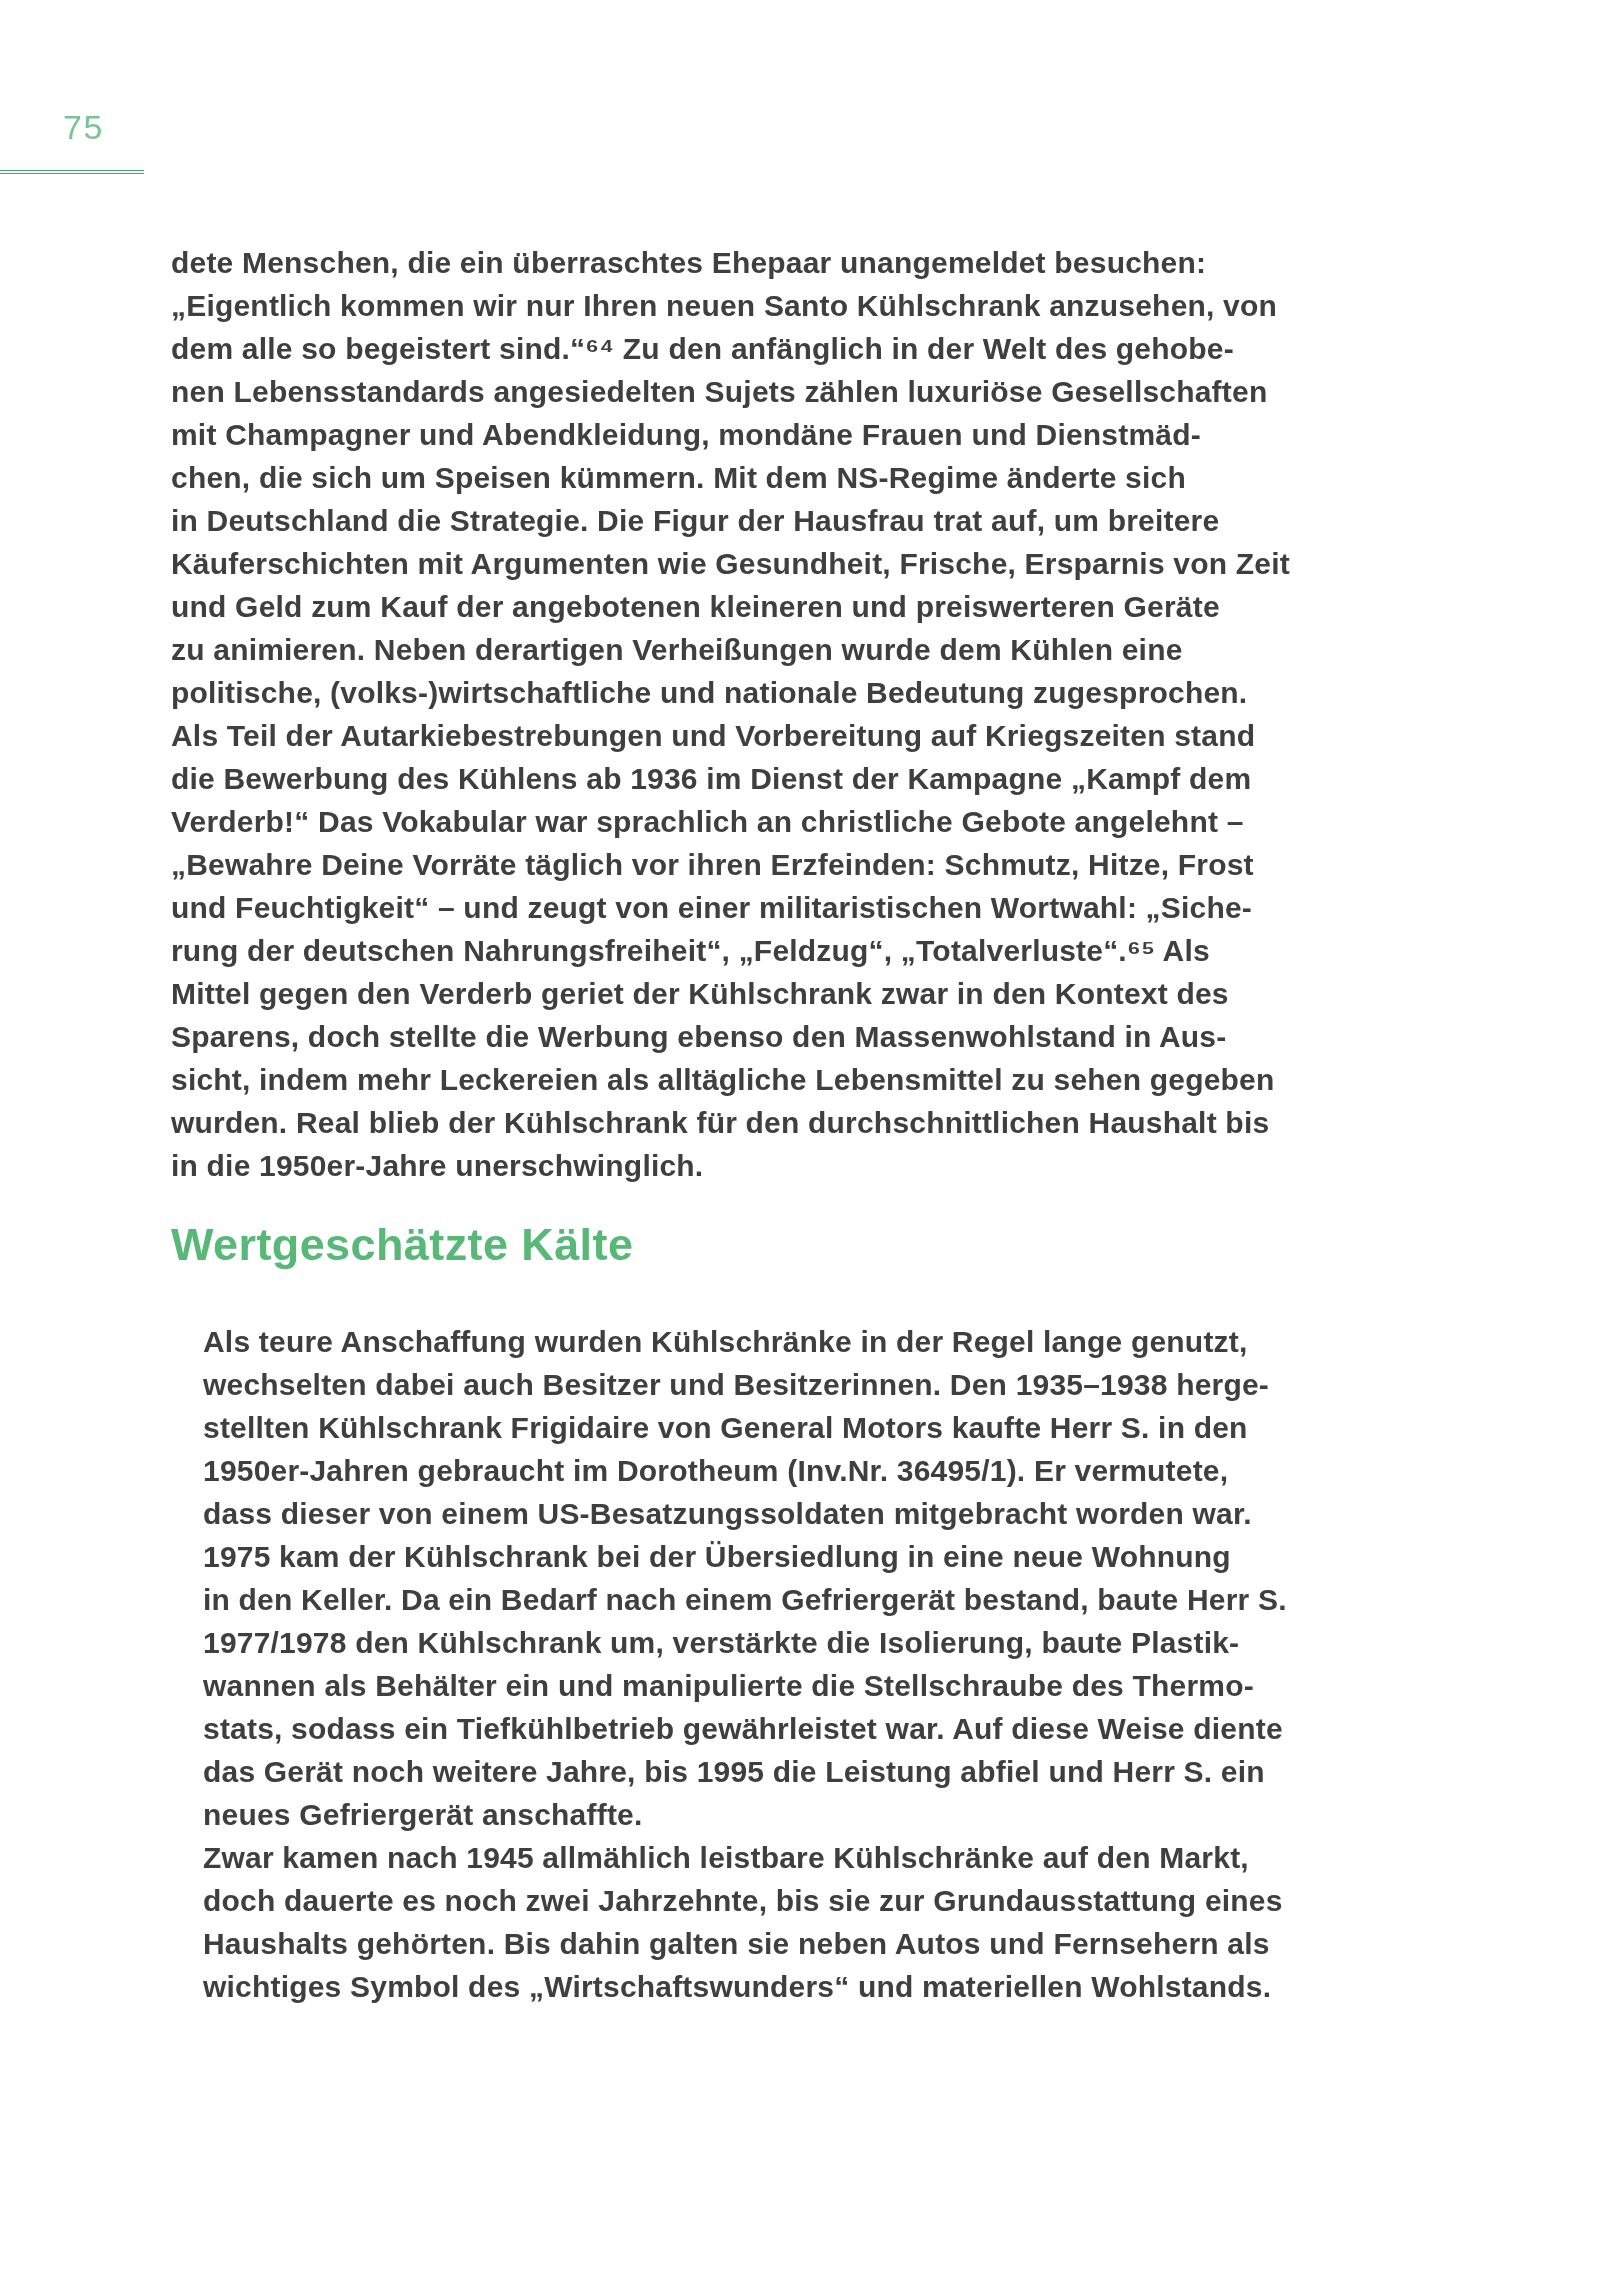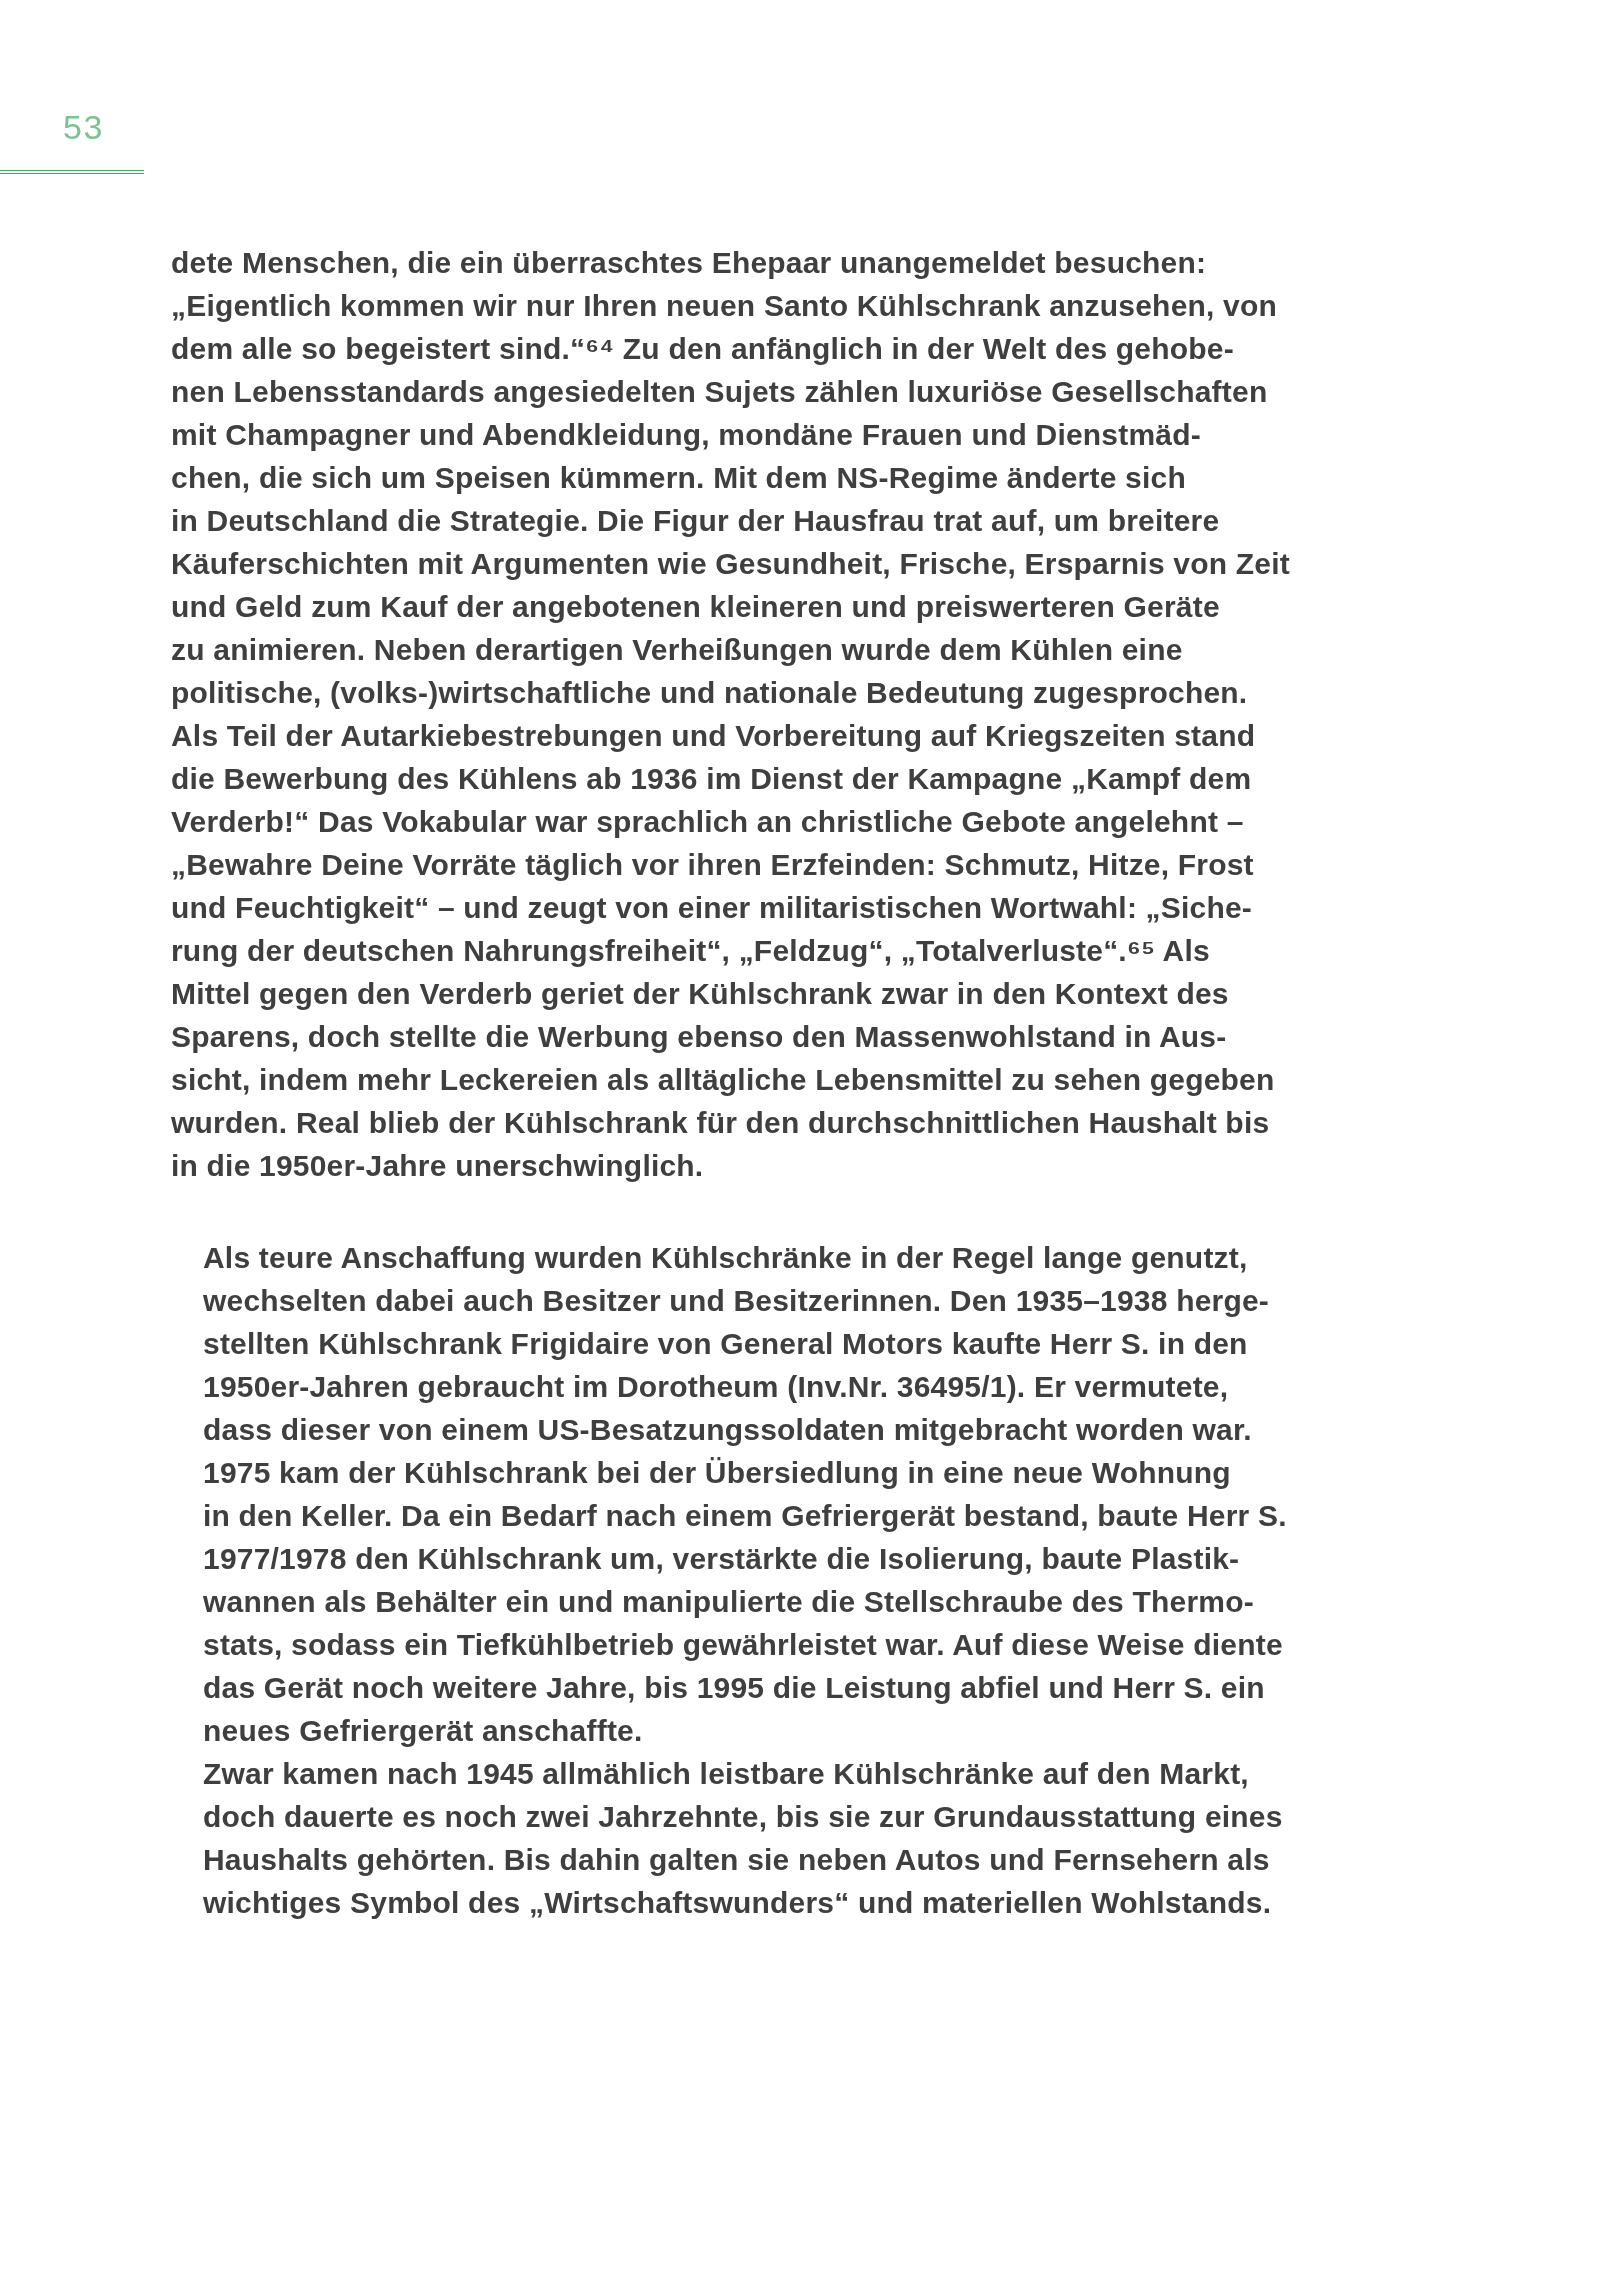--- a/index.html
+++ b/index.html
@@ -62,21 +62,21 @@
   .para-2 {
     margin-top: 49px;
     margin-left: 32px;
   }
 </style>
 </head>
 <body>
 
 <div class="page">
 
-  <div class="page-number">53</div>
+  <div class="page-number">75</div>
 
   <div class="green-rule"></div>
 
   <main class="content">
 
     <p class="body-text para-1">dete Menschen, die ein überraschtes Ehepaar unangemeldet besuchen:
 „Eigentlich kommen wir nur Ihren neuen Santo Kühlschrank anzusehen, von
 dem alle so begeistert sind.“⁶⁴ Zu den anfänglich in der Welt des gehobe-
 nen Lebensstandards angesiedelten Sujets zählen luxuriöse Gesellschaften
 mit Champagner und Abendkleidung, mondäne Frauen und Dienstmäd-
@@ -91,20 +91,21 @@
 Verderb!“ Das Vokabular war sprachlich an christliche Gebote angelehnt –
 „Bewahre Deine Vorräte täglich vor ihren Erzfeinden: Schmutz, Hitze, Frost
 und Feuchtigkeit“ – und zeugt von einer militaristischen Wortwahl: „Siche-
 rung der deutschen Nahrungsfreiheit“, „Feldzug“, „Totalverluste“.⁶⁵ Als
 Mittel gegen den Verderb geriet der Kühlschrank zwar in den Kontext des
 Sparens, doch stellte die Werbung ebenso den Massenwohlstand in Aus-
 sicht, indem mehr Leckereien als alltägliche Lebensmittel zu sehen gegeben
 wurden. Real blieb der Kühlschrank für den durchschnittlichen Haushalt bis
 in die 1950er-Jahre unerschwinglich.</p>
 
+    <h2 class="section-heading">Wertgeschätzte Kälte</h2>
 
     <p class="body-text para-2">Als teure Anschaffung wurden Kühlschränke in der Regel lange genutzt,
 wechselten dabei auch Besitzer und Besitzerinnen. Den 1935–1938 herge-
 stellten Kühlschrank Frigidaire von General Motors kaufte Herr S. in den
 1950er-Jahren gebraucht im Dorotheum (Inv.Nr. 36495/1). Er vermutete,
 dass dieser von einem US-Besatzungssoldaten mitgebracht worden war.
 1975 kam der Kühlschrank bei der Übersiedlung in eine neue Wohnung
 in den Keller. Da ein Bedarf nach einem Gefriergerät bestand, baute Herr S.
 1977/1978 den Kühlschrank um, verstärkte die Isolierung, baute Plastik-
 wannen als Behälter ein und manipulierte die Stellschraube des Thermo-

